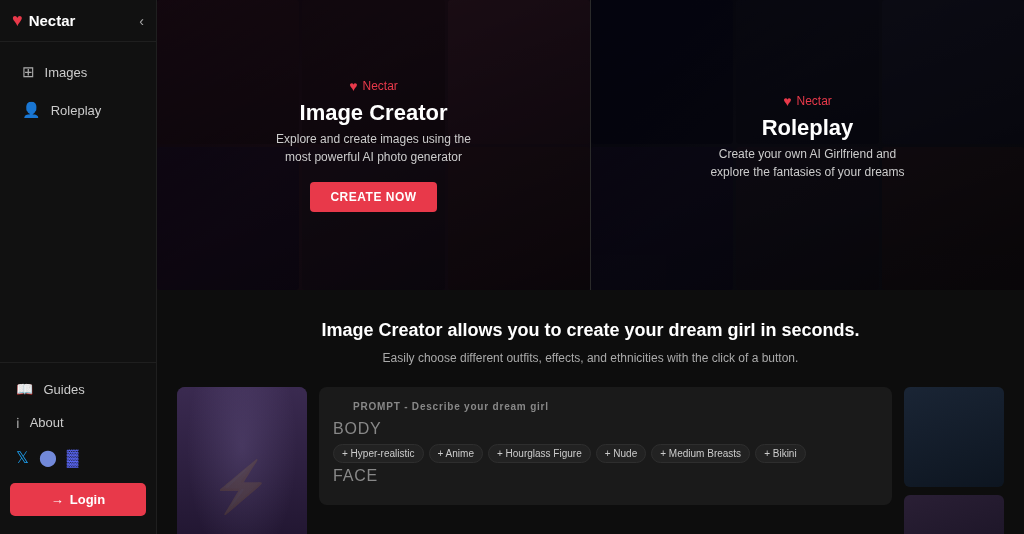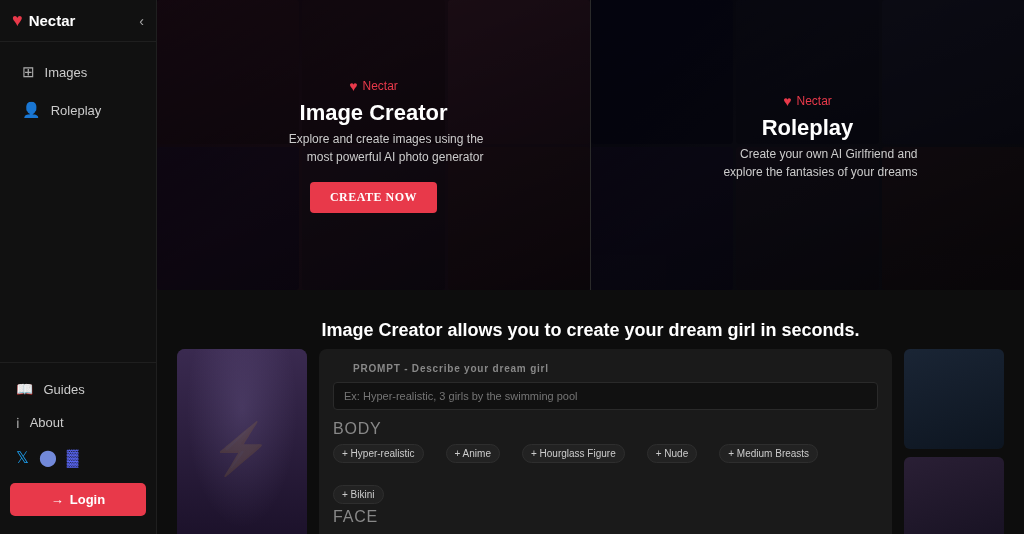--- a/index.html
+++ b/index.html
@@ -197,33 +197,31 @@
       font-weight: 700;
       color: #fff;
       margin-bottom: 4px;
     }
     .hero-desc {
       font-size: 12px;
       color: #ccc;
       line-height: 1.5;
       margin-bottom: 16px;
       max-width: 220px;
-      text-align: right;
     }
     .hero-btn {
       background: #e8394a;
       color: #fff;
       border: none;
       border-radius: 4px;
       padding: 8px 20px;
       font-size: 12px;
       font-weight: 700;
       cursor: pointer;
       letter-spacing: 0.5px;
-      font-family: Liberation Serif, serif;
     }
     .hero-divider {
       width: 1px;
       background: #2a2a2a;
       height: 100%;
     }
 
     
     .section2 {
       padding: 30px 20px 20px;
@@ -299,21 +297,21 @@
     .section-label {
       font-size: 16px;
       font-weight: 400;
       color: #888;
       letter-spacing: 0.8px;
       margin-bottom: 6px;
     }
     .tag-row {
       display: flex;
       flex-wrap: wrap;
-      gap: 22px;
+      gap: 5px;
       margin-bottom: 4px;
     }
     .tag {
       background: #222;
       color: #ccc;
       border-radius: 12px;
       padding: 3px 8px;
       font-size: 10px;
       cursor: pointer;
       border: 1px solid #2e2e2e;
@@ -428,30 +426,30 @@
         </div>
         <div class="hero-title">Roleplay</div>
         <div class="hero-desc">Create your own AI Girlfriend and explore the fantasies of your dreams</div>
       </div>
     </div>
 
   </div>
 
   <div class="section2">
     <div class="section2-title">Image Creator allows you to create your dream girl in seconds.</div>
+    <div class="section2-desc">Easily choose different outfits, effects, and ethnicities with the click of a button.</div>
 
     <div class="section2-content">
 
       <div class="section2-left-img">
         <div class="angel-silhouette">⚡</div>
       </div>
 
       <div class="prompt-panel">
         <div class="prompt-label">PROMPT - Describe your dream girl</div>
-        <input class="prompt-input" type="text" placeholder="Ex: Hyper-realistic, 3 girls by the swimming pool" style="">
 
         <div class="section-label">BODY</div>
         <div class="tag-row">
           <span class="tag">+ Hyper-realistic</span>
           <span class="tag">+ Anime</span>
           <span class="tag">+ Hourglass Figure</span>
           <span class="tag">+ Nude</span>
           <span class="tag">+ Medium Breasts</span>
           <span class="tag">+ Bikini</span>
         </div>

